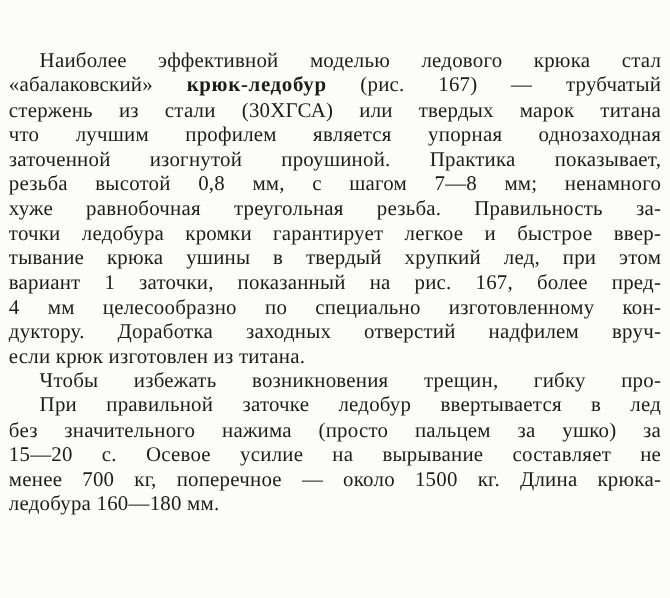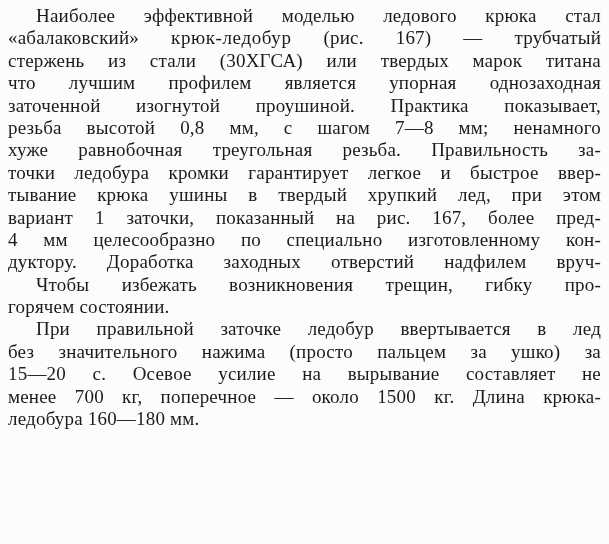--- a/index.html
+++ b/index.html
@@ -12,60 +12,61 @@
     height: 544px;
     box-sizing: border-box;
     background: #fcfcfa;
     color: #1b1b1b;
     font-family: "Liberation Serif", serif;
     padding: 5px 8px 0 8px;
     overflow: hidden;
   }
   .text-column {
     width: 593px;
+    margin-top: 40px;
   }
   .line {
     height: 22.4px;
     line-height: 22.4px;
     font-size: 19px;
     text-align: justify;
     text-align-last: justify;
     white-space: nowrap;
     letter-spacing: 0.2px;
   }
   .line.last {
     text-align-last: left;
     white-space: normal;
   }
   .line.indent {
     text-indent: 28px;
   }
   .bold {
-    font-weight: 400;
+    font-weight: 700;
     letter-spacing: 0.6px;
   }
 </style>
 </head>
 <body>
 
 <div class="page">
   <div class="text-column">
       <div class="line indent"><span>Наиболее эффективной моделью ледового крюка стал</span></div>
       <div class="line"><span>«абалаковский» </span><span class="bold">крюк-ледобур</span><span> (рис. 167) — трубчатый</span></div>
       <div class="line"><span>стержень из стали (30ХГСА) или твердых марок титана</span></div>
       <div class="line"><span>что лучшим профилем является упорная однозаходная</span></div>
       <div class="line"><span>заточенной изогнутой проушиной. Практика показывает,</span></div>
       <div class="line"><span>резьба высотой 0,8 мм, с шагом 7—8 мм; ненамного</span></div>
       <div class="line"><span>хуже равнобочная треугольная резьба. Правильность за-</span></div>
       <div class="line"><span>точки ледобура кромки гарантирует легкое и быстрое ввер-</span></div>
       <div class="line"><span>тывание крюка ушины в твердый хрупкий лед, при этом</span></div>
       <div class="line"><span>вариант 1 заточки, показанный на рис. 167, более пред-</span></div>
       <div class="line"><span>4 мм целесообразно по специально изготовленному кон-</span></div>
       <div class="line"><span>дуктору. Доработка заходных отверстий надфилем вруч-</span></div>
+      <div class="line last"><span>если крюк изготовлен из титана.</span></div>
       <div class="line indent"><span>Чтобы избежать возникновения трещин, гибку про-</span></div>
-      <div class="line last"><span>горячем состоянии.</span></div>
       <div class="line indent"><span>При правильной заточке ледобур ввертывается в лед</span></div>
       <div class="line"><span>без значительного нажима (просто пальцем за ушко) за</span></div>
       <div class="line"><span>15—20 с. Осевое усилие на вырывание составляет не</span></div>
       <div class="line"><span>менее 700 кг, поперечное — около 1500 кг. Длина крюка-</span></div>
       <div class="line last"><span>ледобура 160—180 мм.</span></div>
     </div>
 </div>
 
 </body></html>

